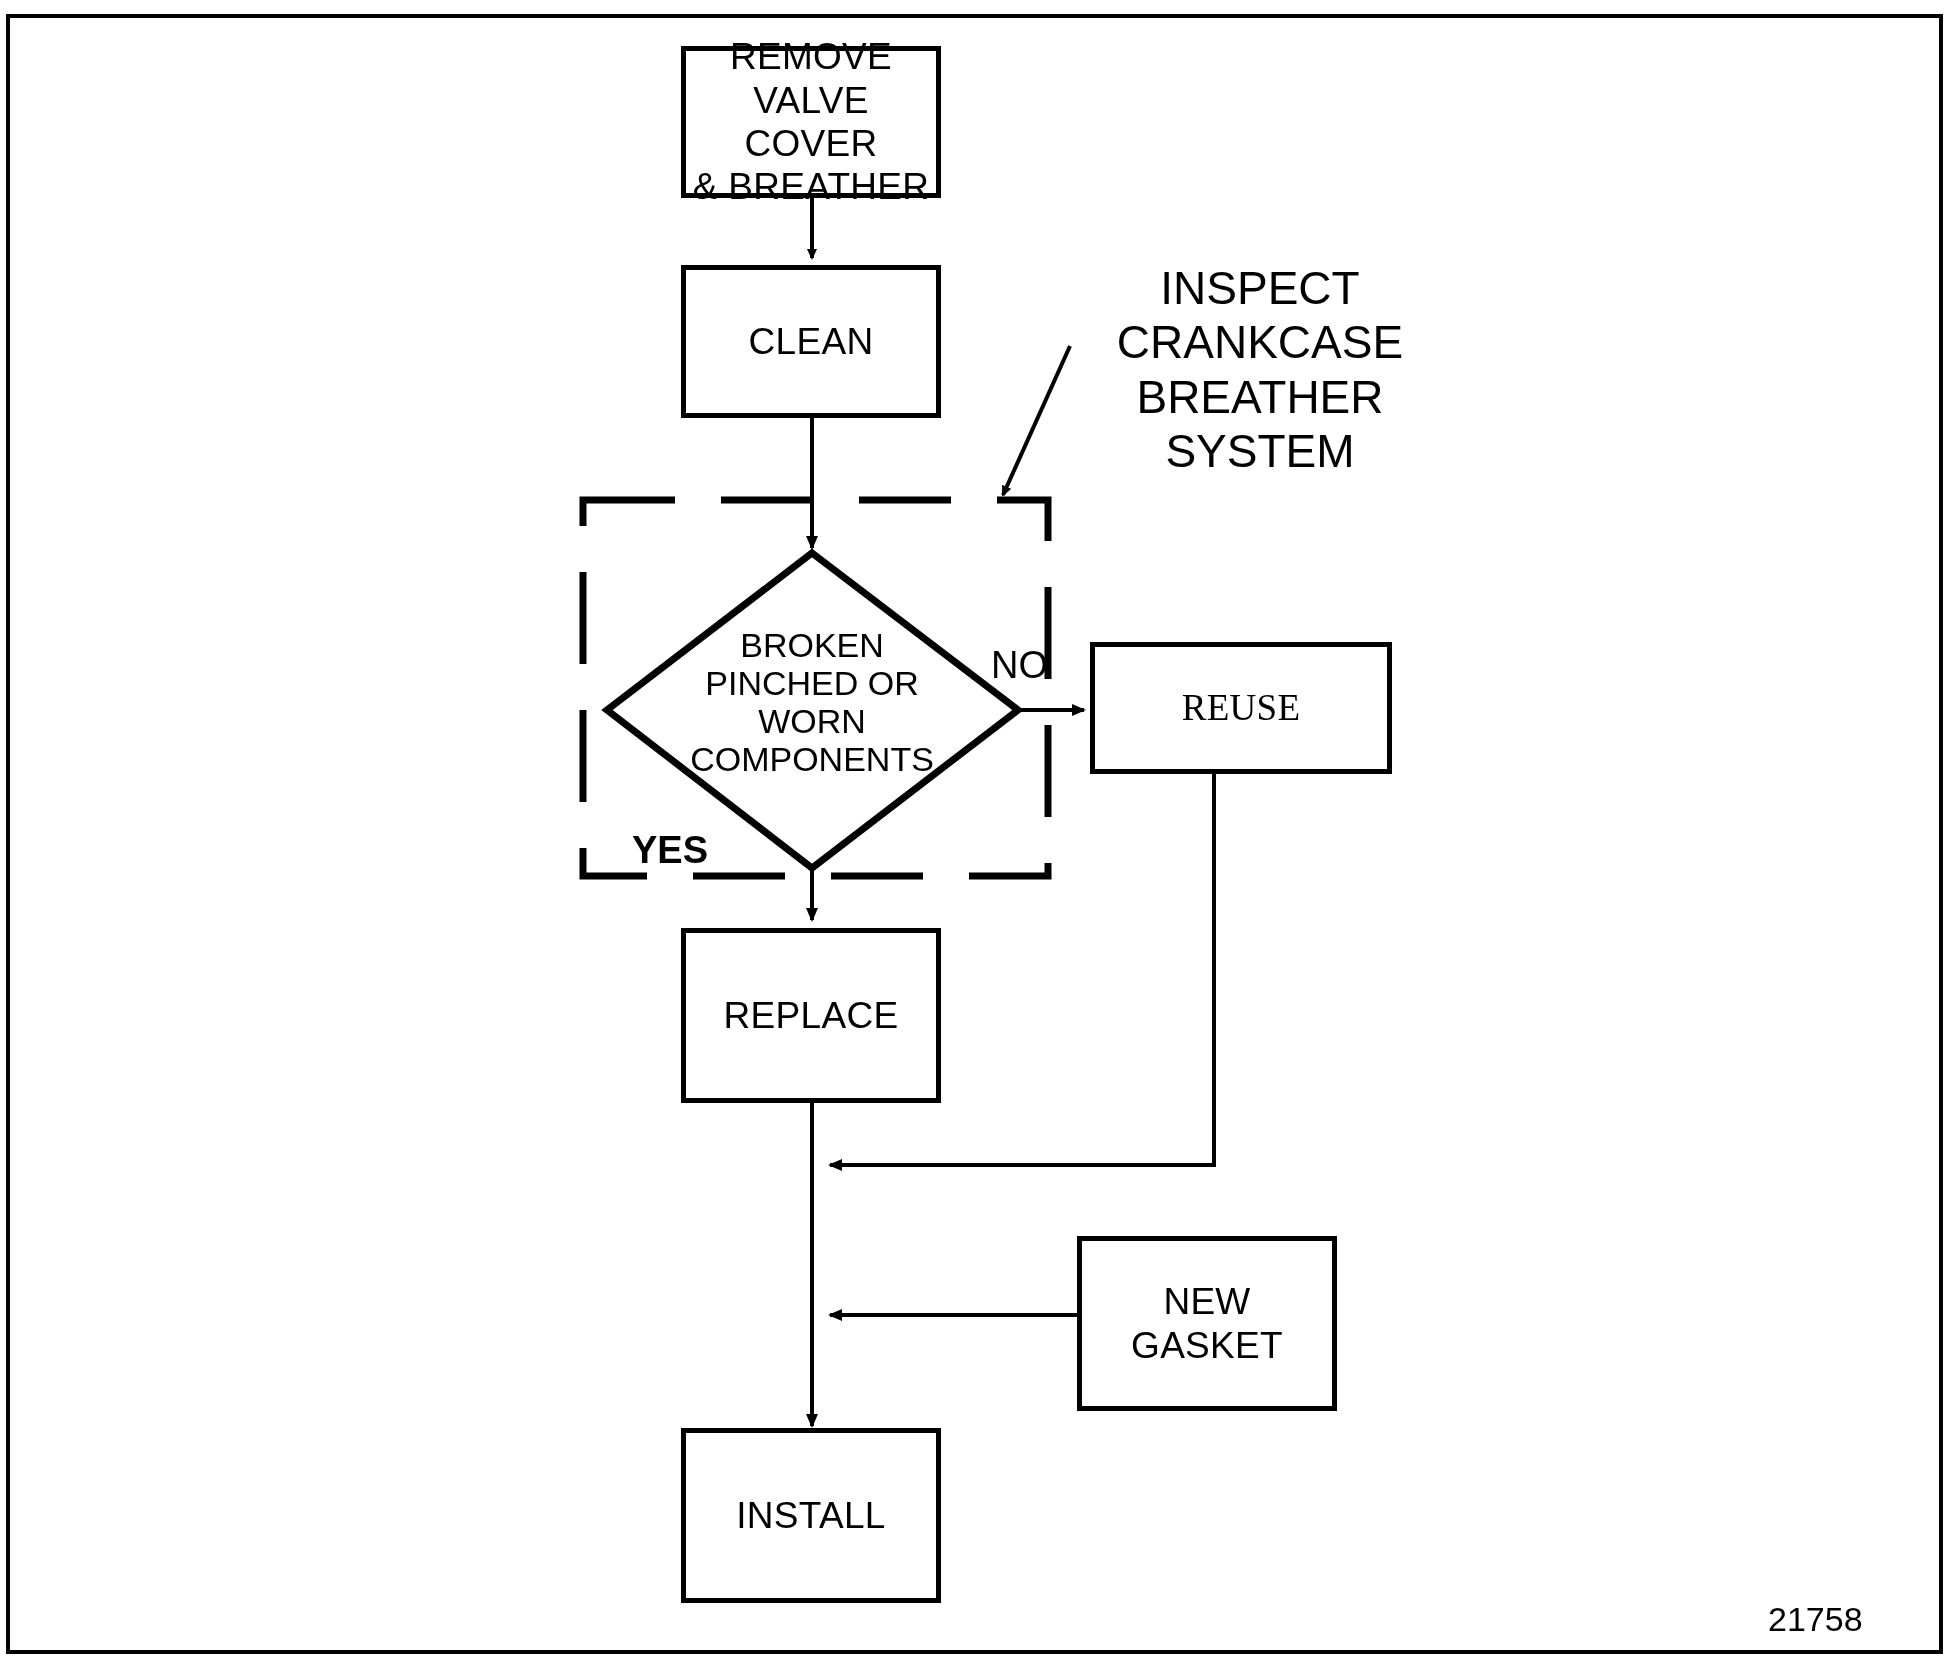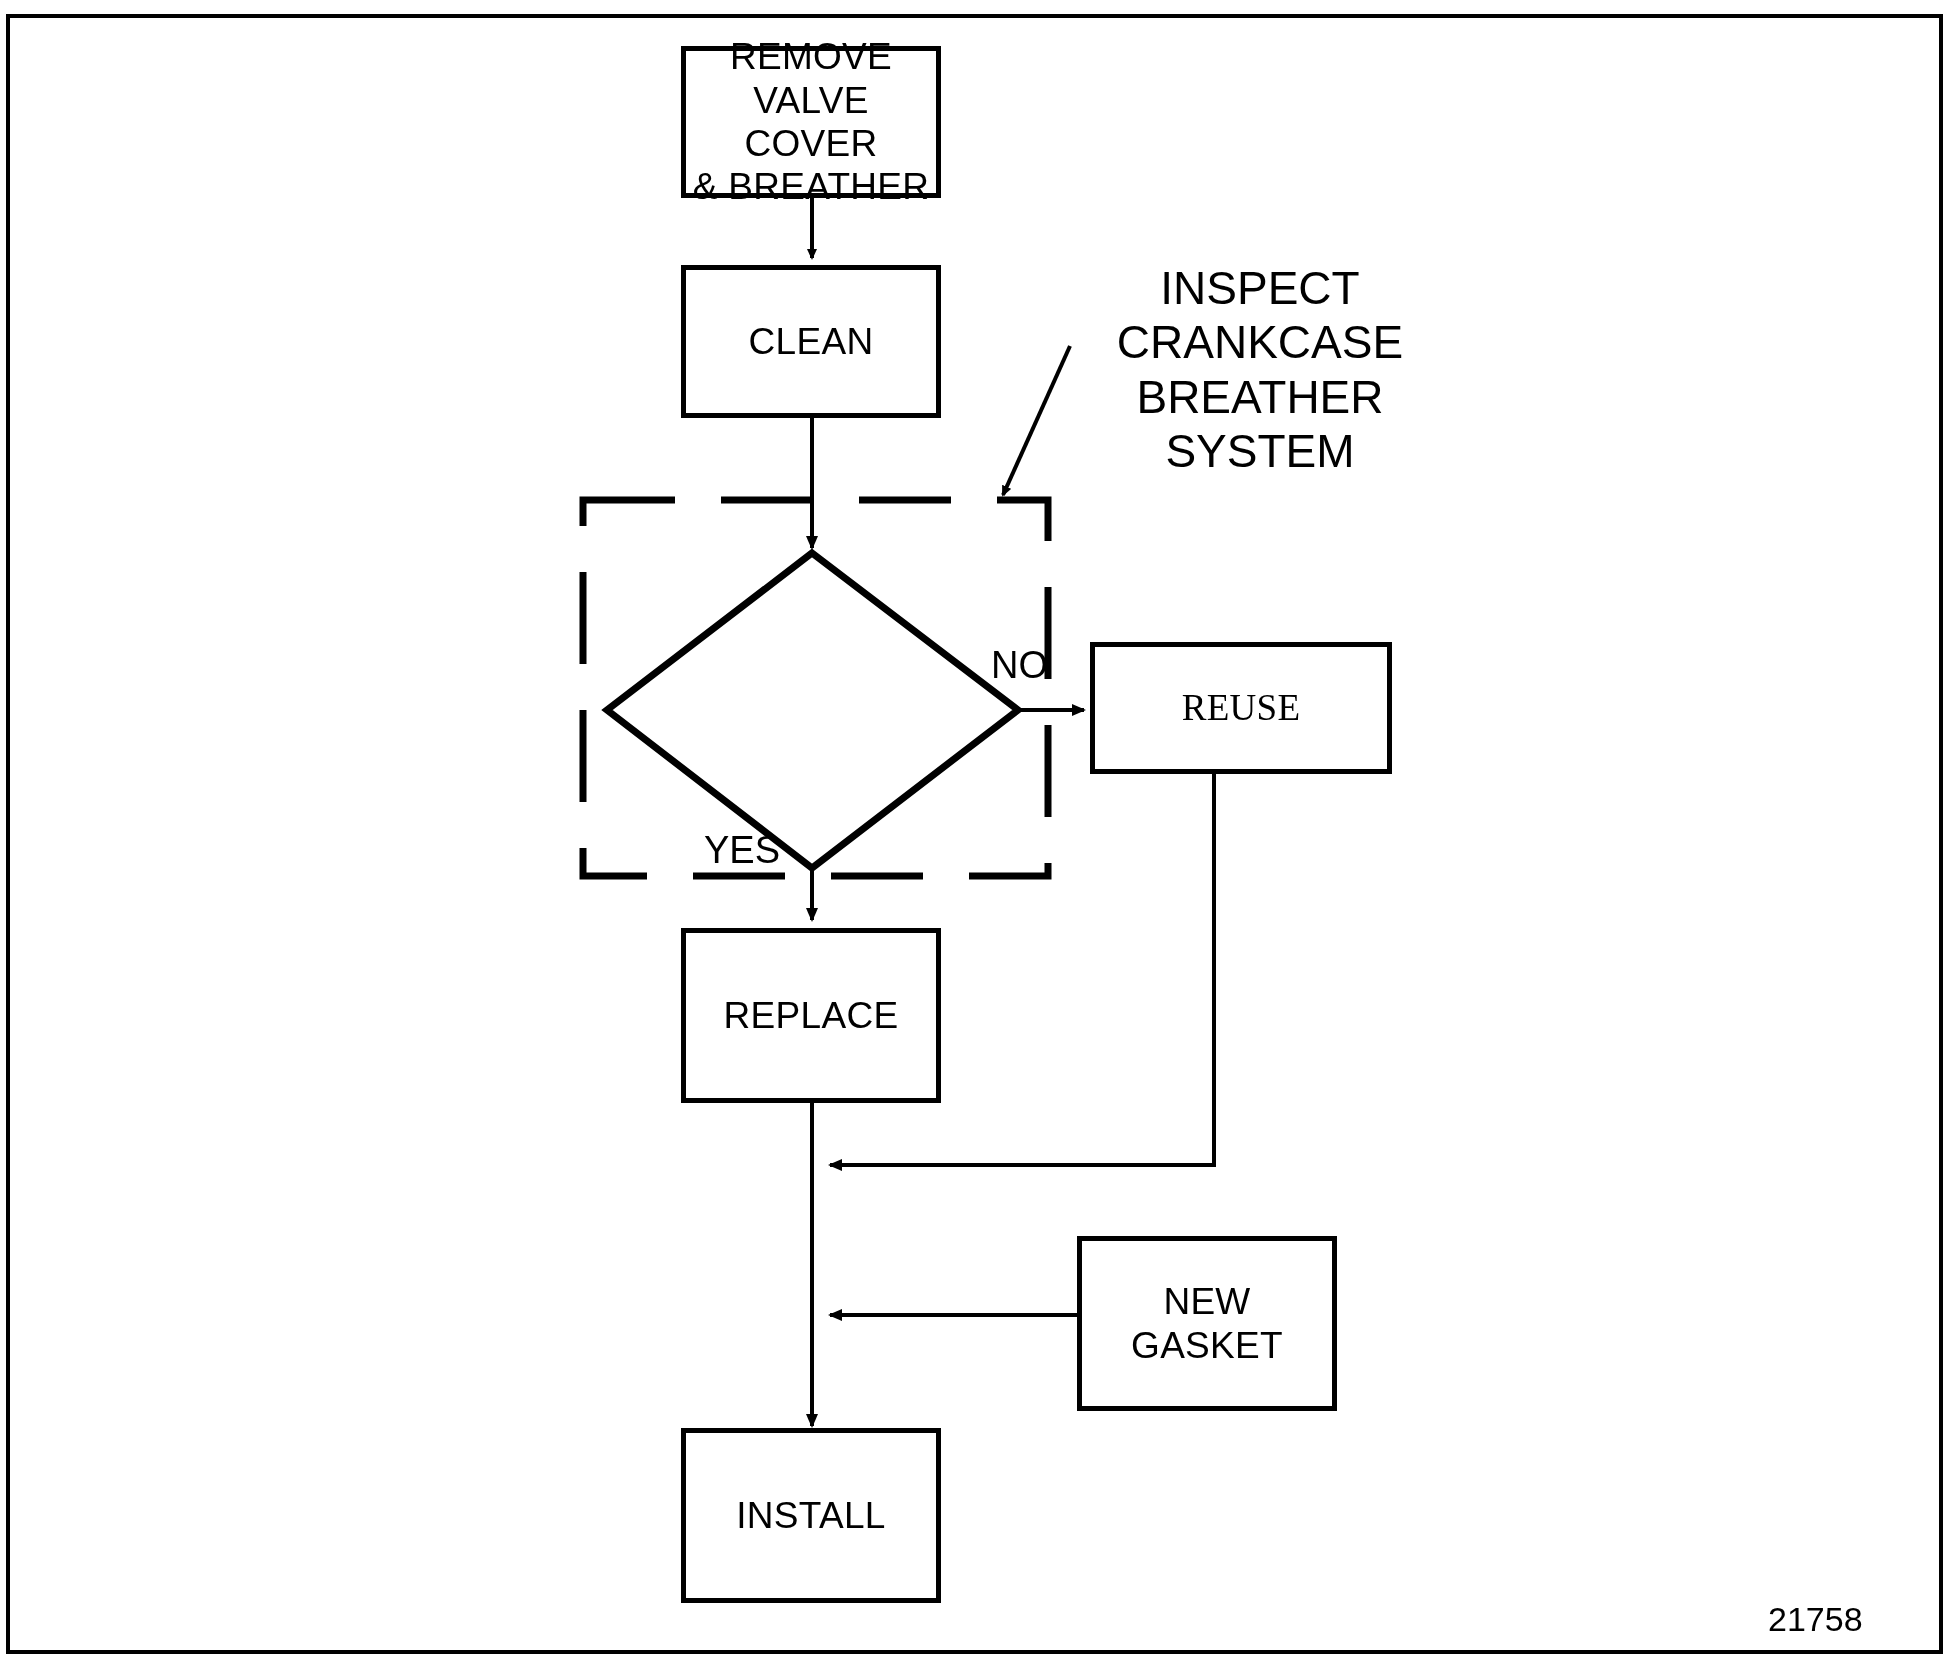--- a/index.html
+++ b/index.html
@@ -117,24 +117,28 @@
   <div class="node-box" style="left:681px; top:38px; width:260px; height:152px;">
     <span class="node-label">REMOVE
 VALVE COVER
 &amp; BREATHER</span>
   </div>
 
   <div class="node-box" style="left:681px; top:257px; width:260px; height:153px;">
     <span class="node-label">CLEAN</span>
   </div>
 
+  <div class="diamond-label" style="left:657px; top:618px; width:310px;">BROKEN
+PINCHED OR
+WORN
+COMPONENTS</div>
 
   <div class="free-text branch-text" style="left:991px; top:636px;">NO</div>
 
-  <div class="free-text branch-text" style="left:704px; top:821px;">YES</div>
+  <div class="free-text branch-text" style="left:632px; top:821px;font-weight:bold;">YES</div>
 
   <div class="node-box" style="left:1090px; top:634px; width:302px; height:132px;font-family:Liberation Serif, serif;">
     <span class="node-label">REUSE</span>
   </div>
 
   <div class="node-box" style="left:681px; top:920px; width:260px; height:175px;">
     <span class="node-label">REPLACE</span>
   </div>
 
   <div class="node-box" style="left:1077px; top:1228px; width:260px; height:175px;">

